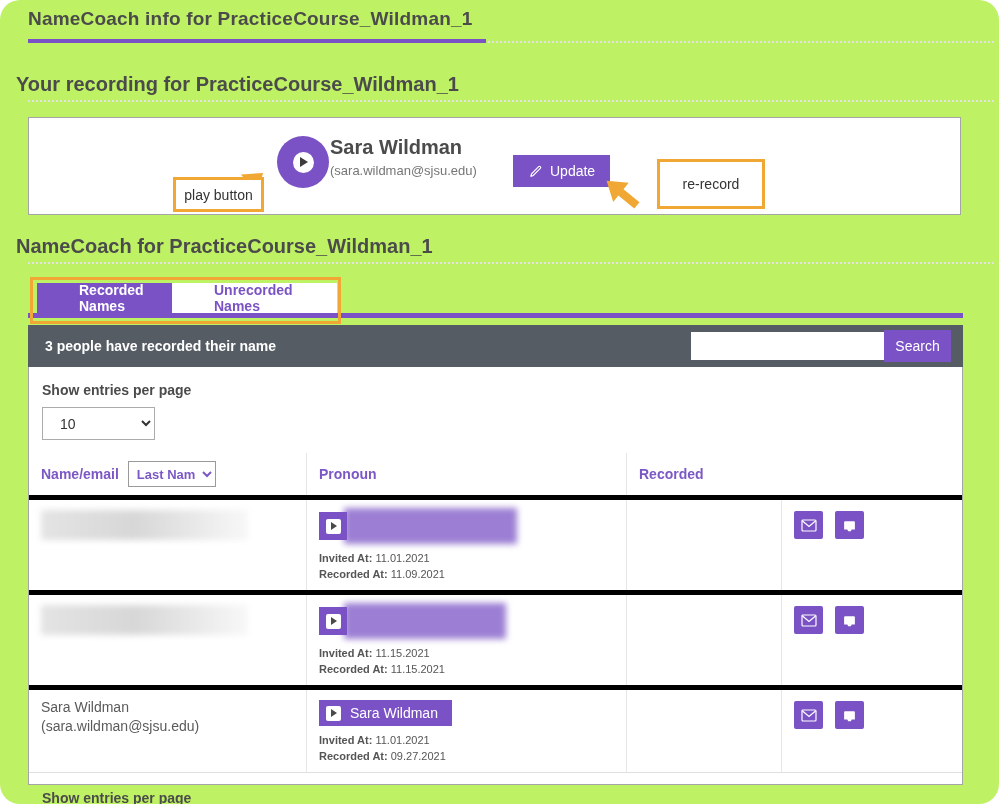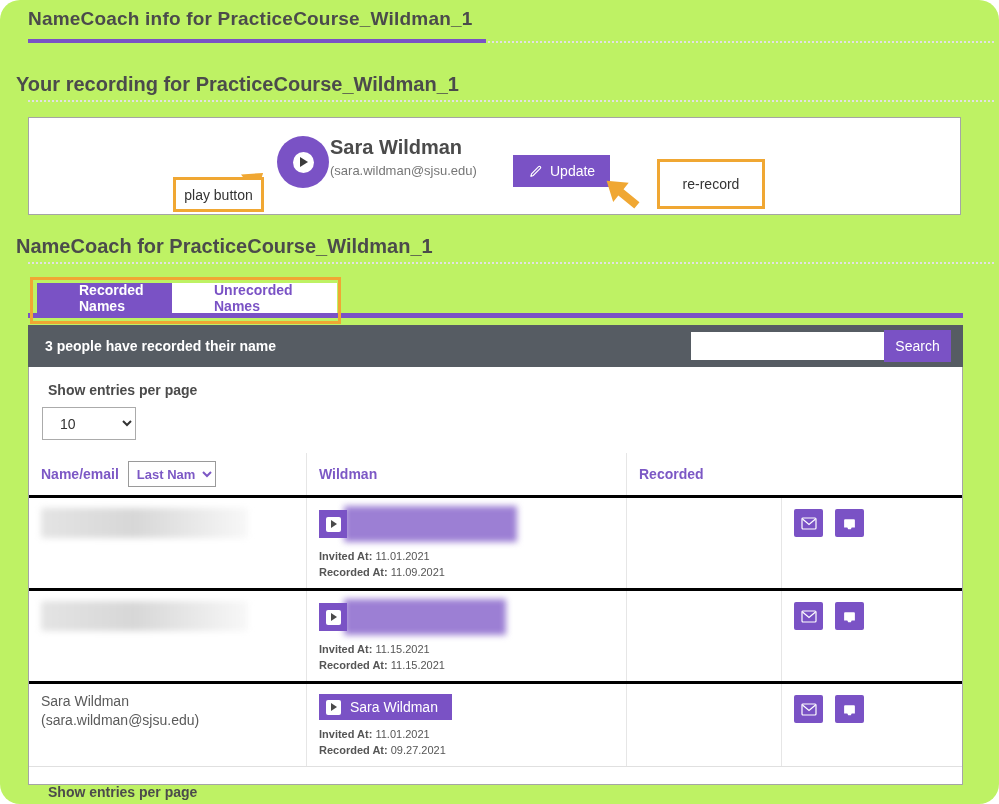--- a/index.html
+++ b/index.html
@@ -43,31 +43,31 @@
 
   
   .panel { position:absolute; left:28px; top:325px; width:935px; height:460px;
            border-left:1px solid #a5a5a5; border-right:1px solid #a5a5a5; border-bottom:1px solid #a5a5a5; background:#fff; }
   .dark-bar { height:42px; background:#565C63; display:flex; align-items:center; padding:0 12px 0 17px; margin:0 -1px; }
   .dark-bar .msg { color:#fff; font-size:14px; font-weight:bold; flex:1; }
   .search-input { width:193px; height:28px; border:none; background:#fff; padding:0 8px; font-size:14px; color:#333; }
   .search-btn { width:67px; height:32px; background:#7A52C5; color:#fff; border:none; font-size:14px; cursor:pointer; }
 
   .entries-block { padding:15px 13px 0 13px; }
-  .entries-label { font-size:14px; font-weight:bold; color:#4b4b4b; margin-bottom:9px;margin-left:6px; }
-  .entries-select { width:94px; height:33px; border:1px solid #ababab; background:#fff; font-size:14px; color:#333;
+  .entries-label { font-size:14px; font-weight:bold; color:#4b4b4b; margin-bottom:9px; }
+  .entries-select { width:113px; height:33px; border:1px solid #ababab; background:#fff; font-size:14px; color:#333;
                     padding:0 6px 0 13px; font-family:"Liberation Sans", sans-serif; }
 
   .grid { display:grid; grid-template-columns:277px 320px 155px 181px; }
   .thead { margin-top:13px; }
   .thead .cell { padding:8px 12px; display:flex; align-items:center; gap:9px; font-size:14px; font-weight:bold; color:#7C58C5; }
   .cell + .cell { border-left:1px solid #e6e6e6; }
   .sort-select { height:26px; border:1px solid #9a9a9a; background:#fff; color:#7C58C5; font-weight:bold;
                  font-size:13px; padding:0 4px; font-family:"Liberation Sans", sans-serif; }
-  .trow { border-top:3px solid #000000; min-height:69px; }
+  .trow { border-top:5px solid #000000; min-height:69px; }
   .trow .cell { padding:8px 12px; font-size:14px; color:#5a5a5a; }
   .rows-wrap { border-bottom:1px solid #e0e0e0; }
 
   .blur-name { width:207px; height:30px; margin-top:2px; border-radius:2px;
                background:linear-gradient(90deg,#e4e4e4 0%,#d7d7d7 45%,#ececec 80%,#f8f8f8 100%); filter:blur(3px); }
   .plain-name { line-height:19px; }
 
   .pron-wrap { position:relative; height:36px; }
   .pron-play { position:absolute; left:0; top:4px; width:28px; height:28px; background:#7A52C5; border:none;
                display:flex; align-items:center; justify-content:center; cursor:pointer; z-index:2; }
@@ -153,21 +153,21 @@
       </select>
     </div>
 
     <div class="grid thead">
       <div class="cell">
         <span>Name/email</span>
         <select class="sort-select" style="width:88px">
           <option>Last Name</option>
         </select>
       </div>
-      <div class="cell">Wildman</div>
+      <div class="cell">Pronoun</div>
       <div class="cell">Recorded</div>
     </div>
 
     <div class="rows-wrap">
 
       <div class="grid trow">
         <div class="cell">
           <div class="blur-name"></div>
         </div>
         <div class="cell">

